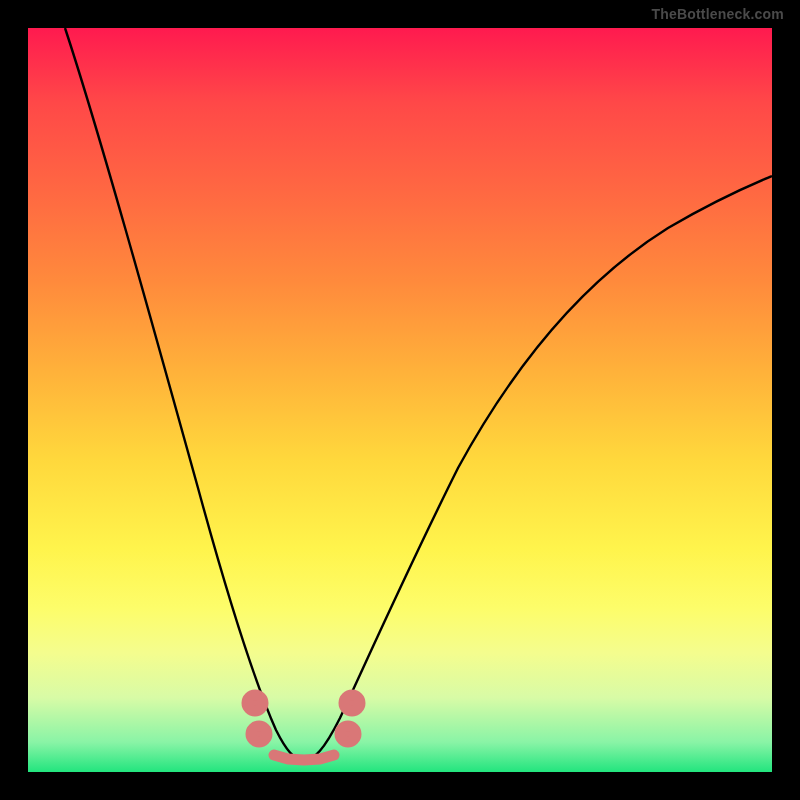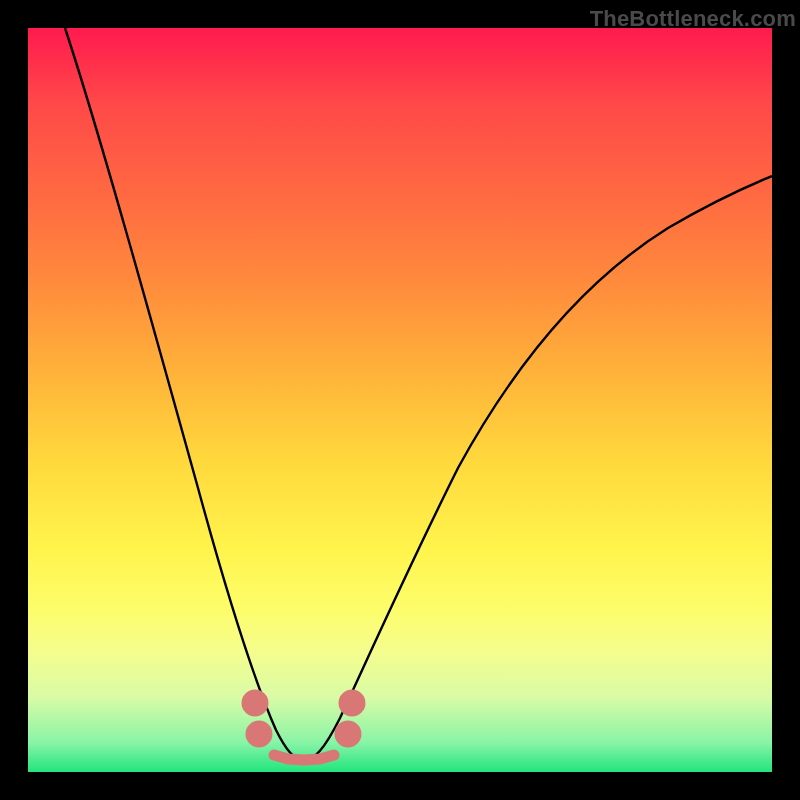--- a/index.html
+++ b/index.html
@@ -37,22 +37,22 @@
       #fdfd6a 78%,
       #f4fd8e 84%,
       #d8fba6 90%,
       #89f4a6 96%,
       #22e57e 100%
     );
   }
   .watermark {
     position: absolute;
     top: 6px;
-    right: 4px;
-    font-size: 22px;
+    right: 16px;
+    font-size: 14px;
     font-weight: 600;
     color: #4a4a4a;
     letter-spacing: 0.2px;
   }
   svg.curve {
     position: absolute;
     left: 0;
     top: 0;
     width: 744px;
     height: 744px;

